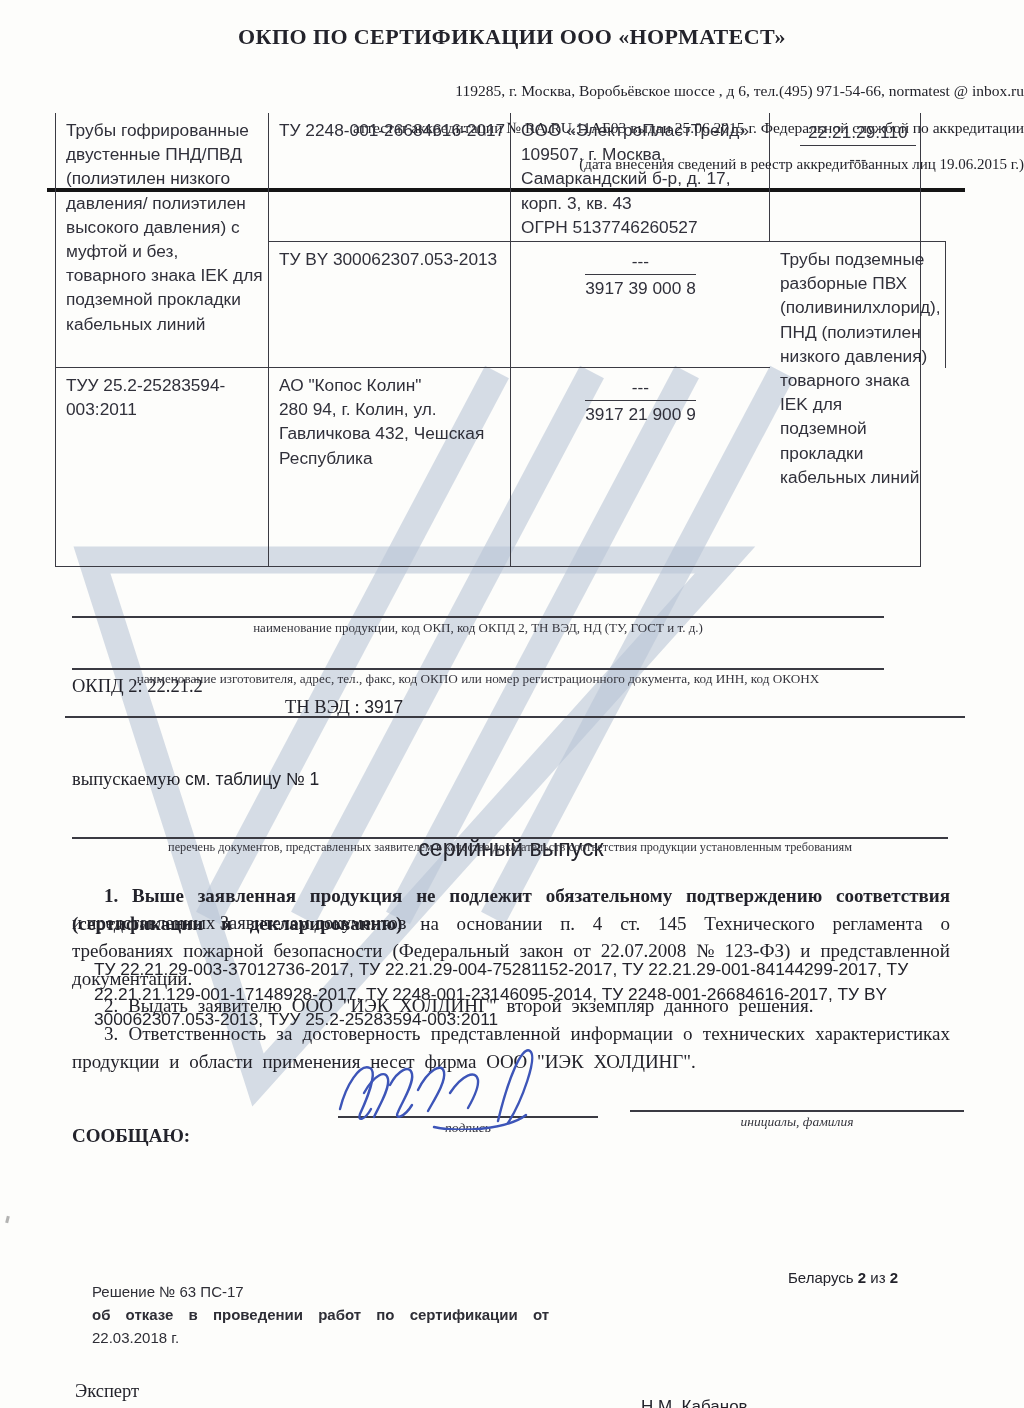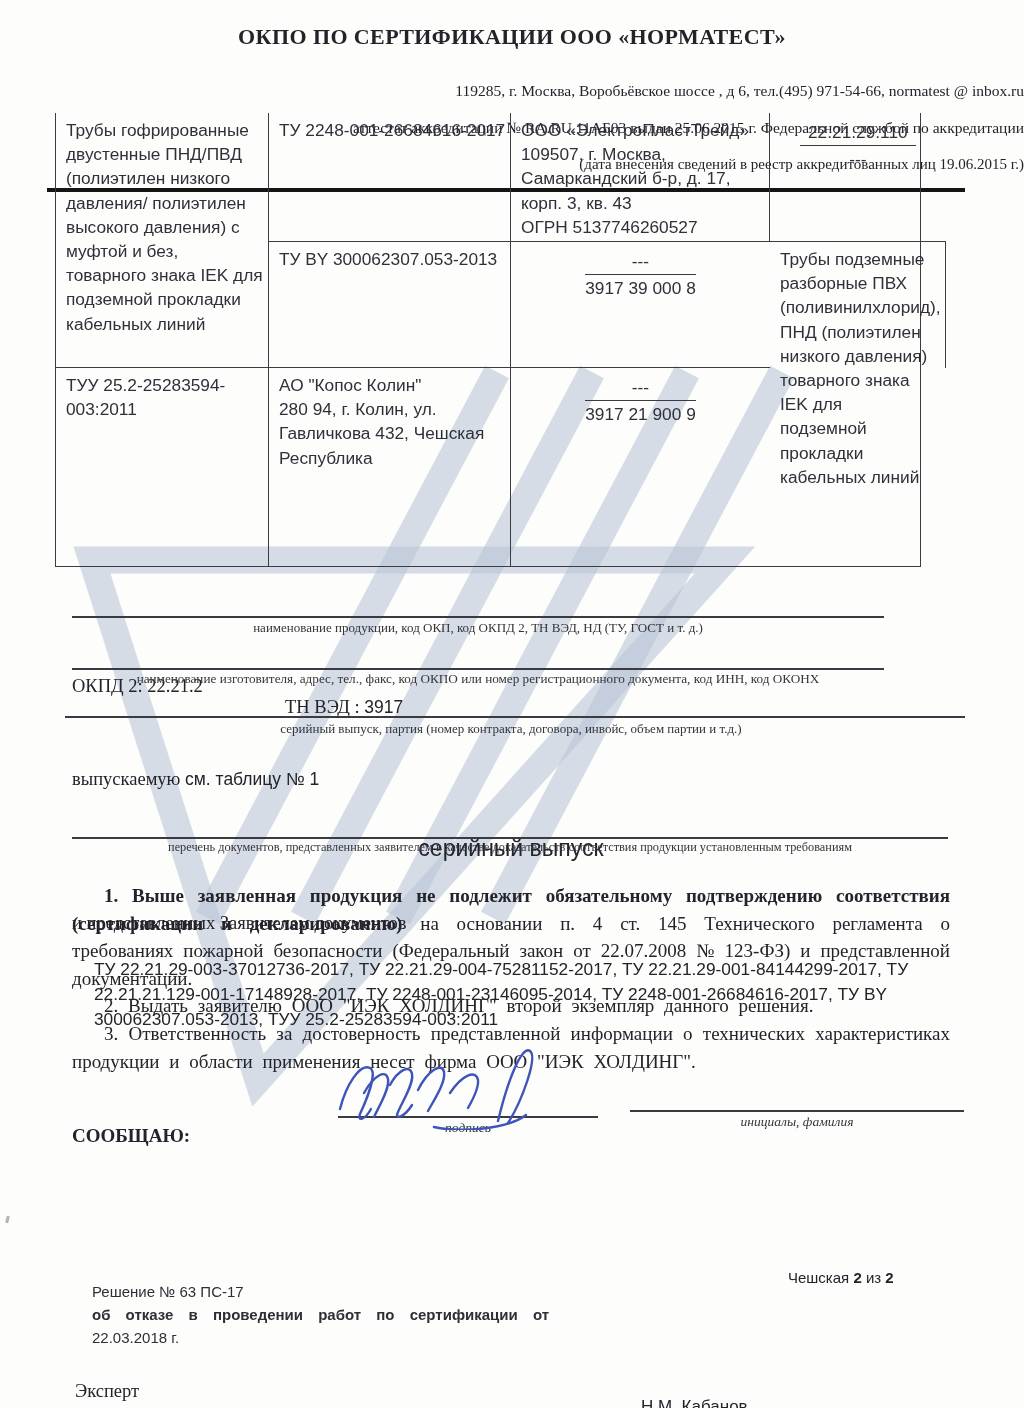--- a/index.html
+++ b/index.html
@@ -129,21 +129,20 @@
 
   <div class="abs z serif18" style="left:72px;top:644px;">
     <span>выпускаемую</span>
     <span class="sans" style="font-size:17.5px;">см. таблицу № 1</span>
   </div>
   <div class="rule" style="left:72px;top:668px;width:812px;"></div>
   <div class="caption" style="left:72px;top:671px;width:812px;font-size:13.2px;">наименование изготовителя, адрес, тел., факс, код ОКПО или номер регистрационного документа, код ИНН, код ОКОНХ</div>
 
   <div class="abs z sans" style="left:72px;top:689px;width:878px;text-align:center;font-size:23px;">серийный выпуск</div>
   <div class="rule" style="left:65px;top:716px;width:900px;"></div>
-  <div class="caption" style="left:72px;top:721px;width:878px;">серийный выпуск, партия (номер контракта, договора, инвойс, объем партии и т.д.)</div>
 
   <div class="abs z serif18" style="left:72px;top:740px;">и представленных Заявителем документов</div>
   <div class="abs z sans pre" style="left:72px;top:763px;width:890px;font-size:17.3px;line-height:24.8px;margin-left:22px;">ТУ 22.21.29-003-37012736-2017, ТУ 22.21.29-004-75281152-2017, ТУ 22.21.29-001-84144299-2017, ТУ
 22.21.21.129-001-17148928-2017, ТУ 2248-001-23146095-2014, ТУ 2248-001-26684616-2017, ТУ BY
 300062307.053-2013, ТУУ 25.2-25283594-003:2011</div>
   <div class="rule" style="left:72px;top:837px;width:876px;"></div>
   <div class="caption" style="left:72px;top:840px;width:876px;font-size:12.3px;">перечень документов, представленных заявителем в качестве доказательств соответствия продукции установленным требованиям</div>
 
   <div class="abs z" style="left:72px;top:857px;font-size:19px;font-weight:bold;">СООБЩАЮ:</div>
   <div class="abs paras">
@@ -171,20 +170,20 @@
   <div class="abs z sans" style="left:641px;top:1086px;font-size:17px;">Н.М. Кабанов</div>
   <div class="rule" style="left:630px;top:1110px;width:334px;"></div>
   <div class="caption ital" style="left:630px;top:1114px;width:334px;font-size:13.5px;">инициалы, фамилия</div>
 
   <div class="abs footer">
     <div>Решение № 63 ПС-17</div>
     <div class="ws">об отказе в проведении работ по сертификации от</div>
     <div>22.03.2018 г.</div>
   </div>
   <div class="abs pageind">
-    <span>Чешская</span>
+    <span>Беларусь</span>
     <span class="b">2</span>
     <span>из</span>
     <span class="b">2</span>
   </div>
 
   <div class="abs speck"></div>
 </div>
 
 </body></html>

